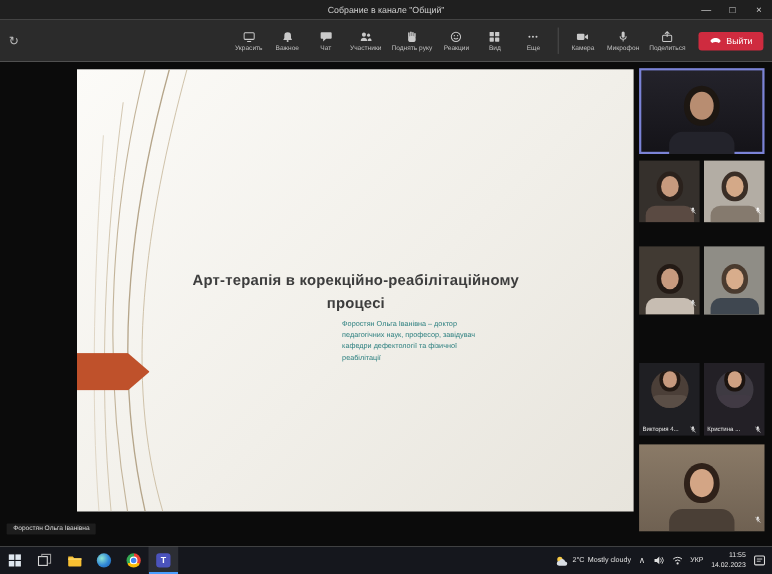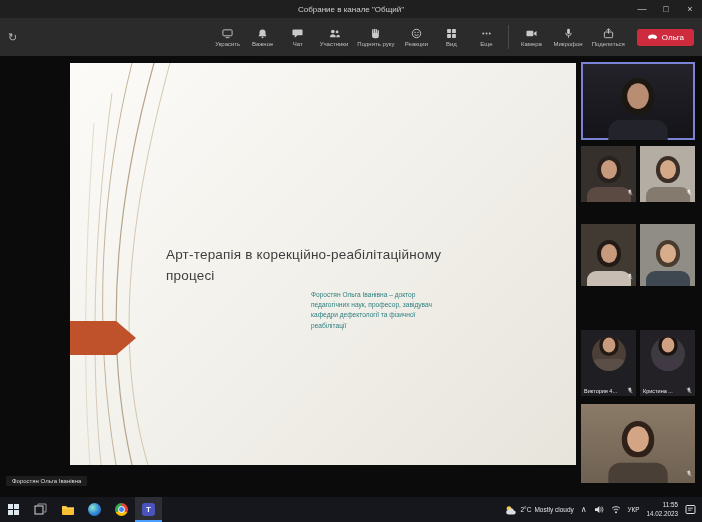--- a/index.html
+++ b/index.html
@@ -28,21 +28,21 @@
     font-size:8px;padding:4px 10px;border-radius:3px;margin-left:12px;border:none;}
   .leave-btn svg{width:11px;height:8px;}
 
   
   .main{position:absolute;top:56px;left:0;width:702px;height:441px;background:#0b0b0b;overflow:hidden;}
 
   
   .slide{position:absolute;left:70px;top:7px;width:506px;height:402px;
     background:linear-gradient(135deg,#fcfbf8 0%,#f1efe9 55%,#e7e4dc 100%);overflow:hidden;}
   .slide-title{position:absolute;left:96px;top:182px;width:315px;font-size:13.5px;
-    font-weight:400;color:#3d3d3d;line-height:1.55;letter-spacing:.2px;}
+    font-weight:700;color:#3d3d3d;line-height:1.55;letter-spacing:.2px;text-align:center;}
   .slide-subtitle{position:absolute;left:241px;top:227px;width:125px;font-size:6.6px;
     color:#2e8080;line-height:1.55;}
   .slide-arrow{position:absolute;left:0;top:258px;width:66px;height:34px;
     clip-path:polygon(0 0,70% 0,100% 50%,70% 100%,0 100%);}
   .deco{position:absolute;left:0;top:0;}
 
   
   .tile{position:absolute;background:var(--bg,#2e2e2e);overflow:hidden;cursor:default;}
   .tile.active{outline:2px solid #7b83d6;outline-offset:-2px;}
   .person{position:absolute;left:50%;bottom:0;transform:translateX(-50%);width:44px;height:46px;}
@@ -201,21 +201,21 @@
             <path d="M6 0.8v5.4M3.8 3 6 0.8 8.2 3" fill="none" stroke="#c9c9c9"></path>
           </svg>
         <span class="tb-label">Поделиться</span>
       </div>
     </div>
 
     <button class="leave-btn">
       <svg viewBox="0 0 12 8">
           <path d="M1 4.6C1 2.8 3.6 1.4 6 1.4S11 2.8 11 4.6L9.4 6.4c-.9-.6-2.1-1-3.4-1s-2.5.4-3.4 1z" fill="#fff"></path>
         </svg>
-      <span>Ольга</span>
+      <span>Выйти</span>
     </button>
   </div>
 
   <div class="main">
 
     <div class="slide">
       <svg class="deco" width="140" height="402" viewBox="0 0 140 402">
         <path d="M62 0 C 32 120, 22 260, 46 402" stroke="#c3b49a" stroke-width="1" fill="none"></path>
         <path d="M84 0 C 48 130, 32 270, 62 402" stroke="#b5a58a" stroke-width="1.2" fill="none"></path>
         <path d="M42 30 C 26 150, 19 280, 31 402" stroke="#d2c6b0" stroke-width="0.9" fill="none"></path>

